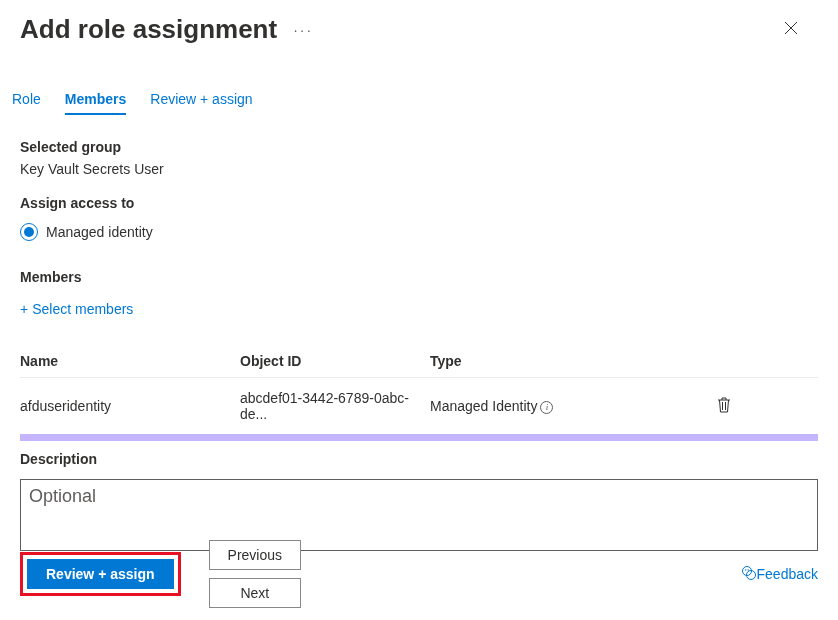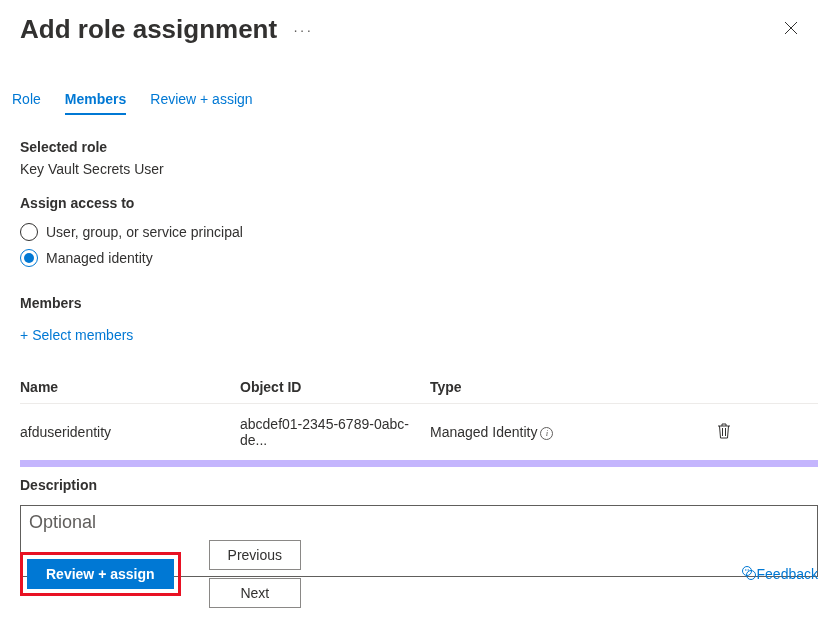--- a/index.html
+++ b/index.html
@@ -232,29 +232,25 @@
   </span>
 </div>
 
 <div class="tabs">
   <div class="tab">Role</div>
   <div class="tab active">Members</div>
   <div class="tab">Review + assign</div>
 </div>
 
 <div class="content">
-  <div class="section-label">Selected role</div>
+  <div class="section-label">Selected group</div>
   <div class="value-text">Key Vault Secrets User</div>
 
   <div class="section-label">Assign access to</div>
   <div class="radio-group">
-    <div class="radio-option">
-      <span class="radio-circle"></span>
-      <span>User, group, or service principal</span>
-    </div>
     <div class="radio-option">
       <span class="radio-circle selected">
           <span class="radio-dot"></span>
         </span>
       <span>Managed identity</span>
     </div>
   </div>
 
   <div class="members-section">
     <div class="section-label">Members</div>
@@ -268,21 +264,21 @@
         <tr>
           <th class="col-name">Name</th>
           <th class="col-objectid">Object ID</th>
           <th class="col-type">Type</th>
           <th class="col-action"></th>
         </tr>
       </thead>
       <tbody>
         <tr>
           <td class="col-name">afduseridentity</td>
-          <td class="col-objectid">abcdef01-2345-6789-0abc-de...</td>
+          <td class="col-objectid">abcdef01-3442-6789-0abc-de...</td>
           <td class="col-type">
             <span>Managed Identity</span><span class="info-icon">i</span>
           </td>
           <td class="col-action">
             <span class="trash-icon">
               <svg viewBox="0 0 14 16">
                   <path d="M1 3 h12 M5 3 V1 h4 v2 M2.5 3 l1 12 h7 l1 -12 M5.5 5 v8 M8.5 5 v8" stroke="#323130" stroke-width="1" fill="none"></path>
                 </svg>
             </span>
           </td>

